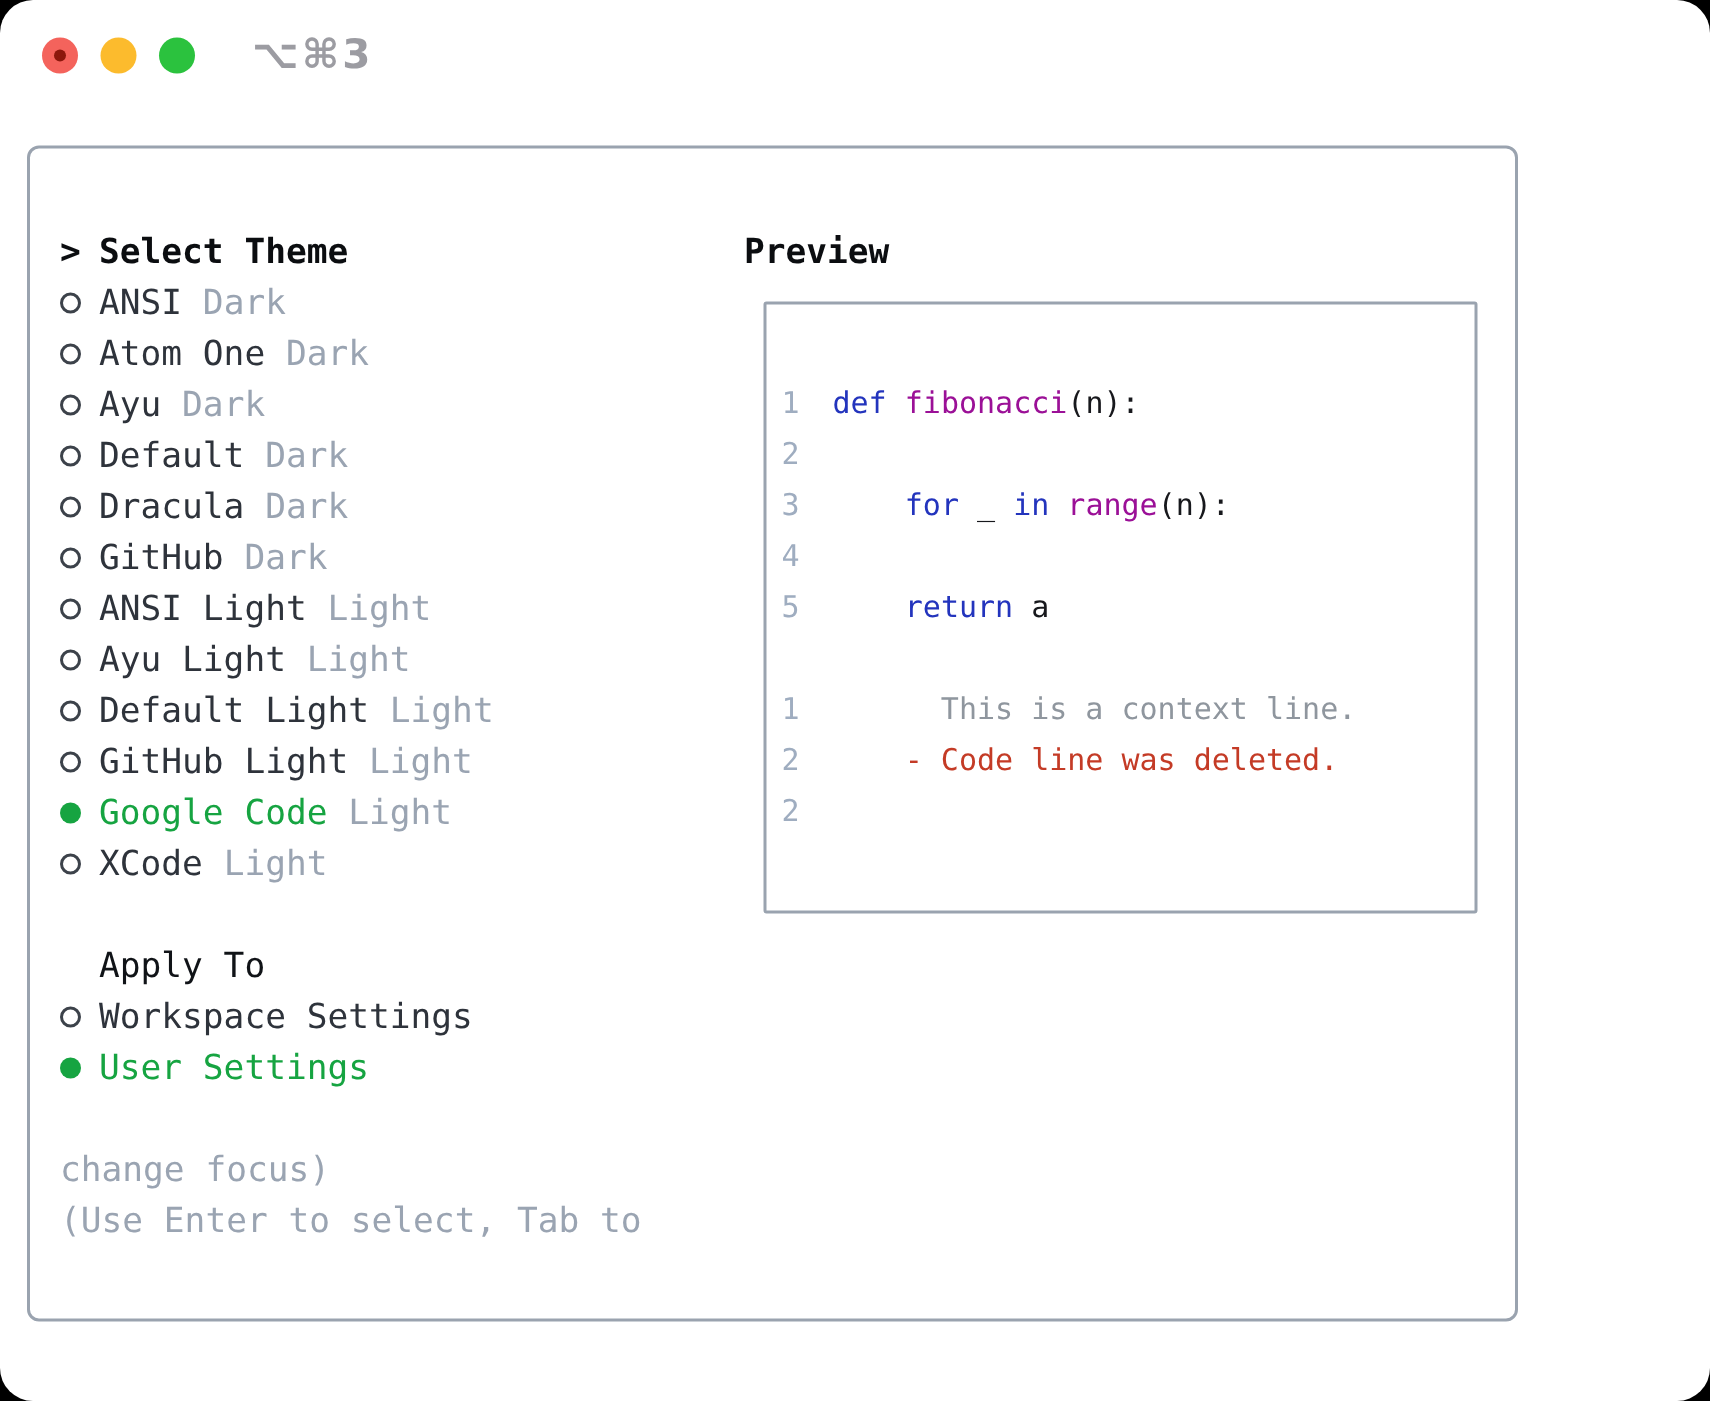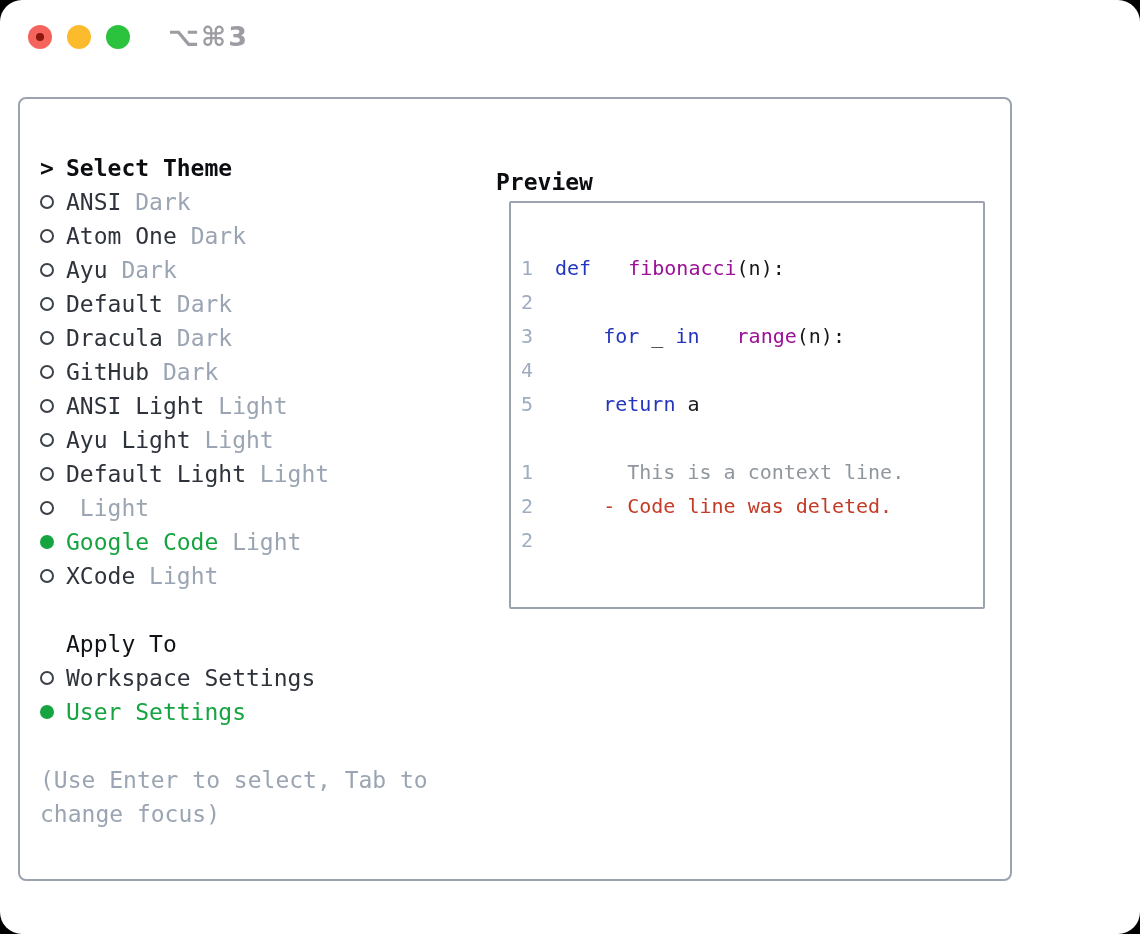--- a/index.html
+++ b/index.html
@@ -35,28 +35,28 @@
   .dot{width:14px;height:14px;border-radius:50%;background:var(--selected-green);}
   .hdr{font-weight:bold;color:var(--heading);}
   .hdr .marker{font-weight:bold;}
   .tname{color:var(--text);}
   .ttag{color:var(--muted);text-align:center;}
   .sel .tname{color:var(--selected-green);}
   .apply-hdr{color:#101317;}
   .help{line-height:34px;color:var(--muted);white-space:pre;}
 
   
-  .preview-title{position:absolute;left:476px;top:66px;height:34px;line-height:34px;font-size:23px;font-weight:bold;color:var(--heading);}
+  .preview-title{position:absolute;left:476px;top:52px;height:34px;line-height:34px;font-size:23px;font-weight:bold;color:var(--heading);}
   .preview-box{position:absolute;left:489px;top:102px;width:476px;height:408px;border:2px solid var(--panel-border);border-radius:2px;background:#fff;padding:48px 0 0 10px;font-size:20px;}
   .pline{height:34px;line-height:34px;white-space:pre;display:flex;}
   .lineno{display:inline-block;width:34px;flex:none;color:var(--line-number);}
   .pcontent{white-space:pre;}
   .diff-block{margin-top:34px;}
   .tk-kw{color:var(--keyword);}
-  .tk-fn{color:var(--function);margin-left:25px;}
+  .tk-fn{color:var(--function);}
   .tk-lit{color:var(--literal);}
   .tk-pl{color:var(--plain);}
   .tk-ctx{color:var(--context);}
   .tk-del{color:var(--deleted);}
   .tk-add{color:var(--added);}
 </style>
 </head>
 <body>
 
 <div class="window">
@@ -81,41 +81,41 @@
       <div id="theme-list">
           <div class="row"><span class="marker"><span class="ring"></span></span><span class="tname">ANSI</span><span class="ttag"> Dark</span></div>
           <div class="row"><span class="marker"><span class="ring"></span></span><span class="tname">Atom One</span><span class="ttag"> Dark</span></div>
           <div class="row"><span class="marker"><span class="ring"></span></span><span class="tname">Ayu</span><span class="ttag"> Dark</span></div>
           <div class="row"><span class="marker"><span class="ring"></span></span><span class="tname">Default</span><span class="ttag"> Dark</span></div>
           <div class="row"><span class="marker"><span class="ring"></span></span><span class="tname">Dracula</span><span class="ttag"> Dark</span></div>
           <div class="row"><span class="marker"><span class="ring"></span></span><span class="tname">GitHub</span><span class="ttag"> Dark</span></div>
           <div class="row"><span class="marker"><span class="ring"></span></span><span class="tname">ANSI Light</span><span class="ttag"> Light</span></div>
           <div class="row"><span class="marker"><span class="ring"></span></span><span class="tname">Ayu Light</span><span class="ttag"> Light</span></div>
           <div class="row"><span class="marker"><span class="ring"></span></span><span class="tname">Default Light</span><span class="ttag"> Light</span></div>
-          <div class="row"><span class="marker"><span class="ring"></span></span><span class="ttag"> Light</span></div>
+          <div class="row"><span class="marker"><span class="ring"></span></span><span class="tname">GitHub Light</span><span class="ttag"> Light</span></div>
           <div class="row sel"><span class="marker"><span class="dot"></span></span><span class="tname">Google Code</span><span class="ttag"> Light</span></div>
           <div class="row"><span class="marker"><span class="ring"></span></span><span class="tname">XCode</span><span class="ttag"> Light</span></div>
         </div>
 
       <div class="row spacer"></div>
 
       <div class="row apply-hdr">
         <span class="marker"></span>
         <span>Apply To</span>
       </div>
 
       <div id="apply-list">
           <div class="row"><span class="marker"><span class="ring"></span></span><span class="tname">Workspace Settings</span></div>
           <div class="row sel"><span class="marker"><span class="dot"></span></span><span class="tname">User Settings</span></div>
         </div>
 
       <div class="row spacer"></div>
 
+      <div class="help">change focus)</div>
       <div class="help">(Use Enter to select, Tab to</div>
-      <div class="help">change focus)</div>
     </div>
 
     <div class="preview-title">Preview</div>
 
     <div class="preview-box">
       <div id="code-lines">
           <div class="pline"><span class="lineno">1</span><span class="pcontent"><span class="tk-kw">def </span><span class="tk-fn">fibonacci</span><span class="tk-pl">(n):</span></span></div>
           <div class="pline"><span class="lineno">2</span></div>
           <div class="pline"><span class="lineno">3</span><span class="pcontent"><span class="tk-pl">    </span><span class="tk-kw">for</span><span class="tk-pl"> _ </span><span class="tk-kw">in</span><span class="tk-pl"> </span><span class="tk-fn">range</span><span class="tk-pl">(n):</span></span></div>
           <div class="pline"><span class="lineno">4</span></div>

